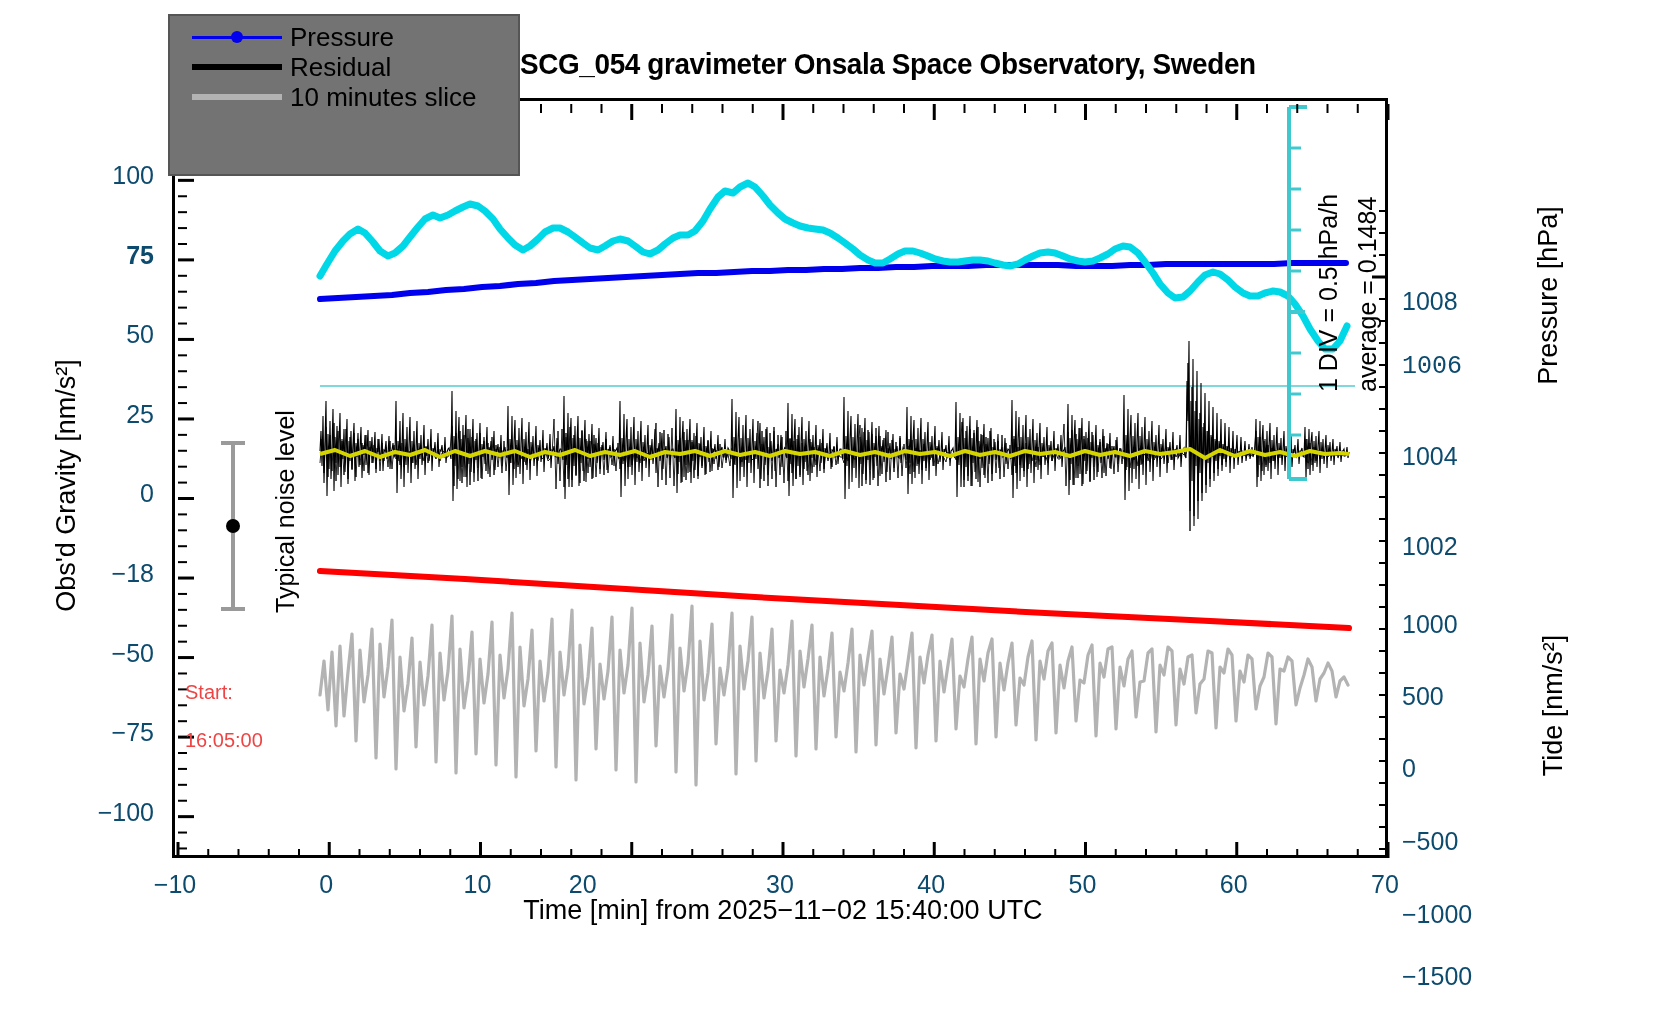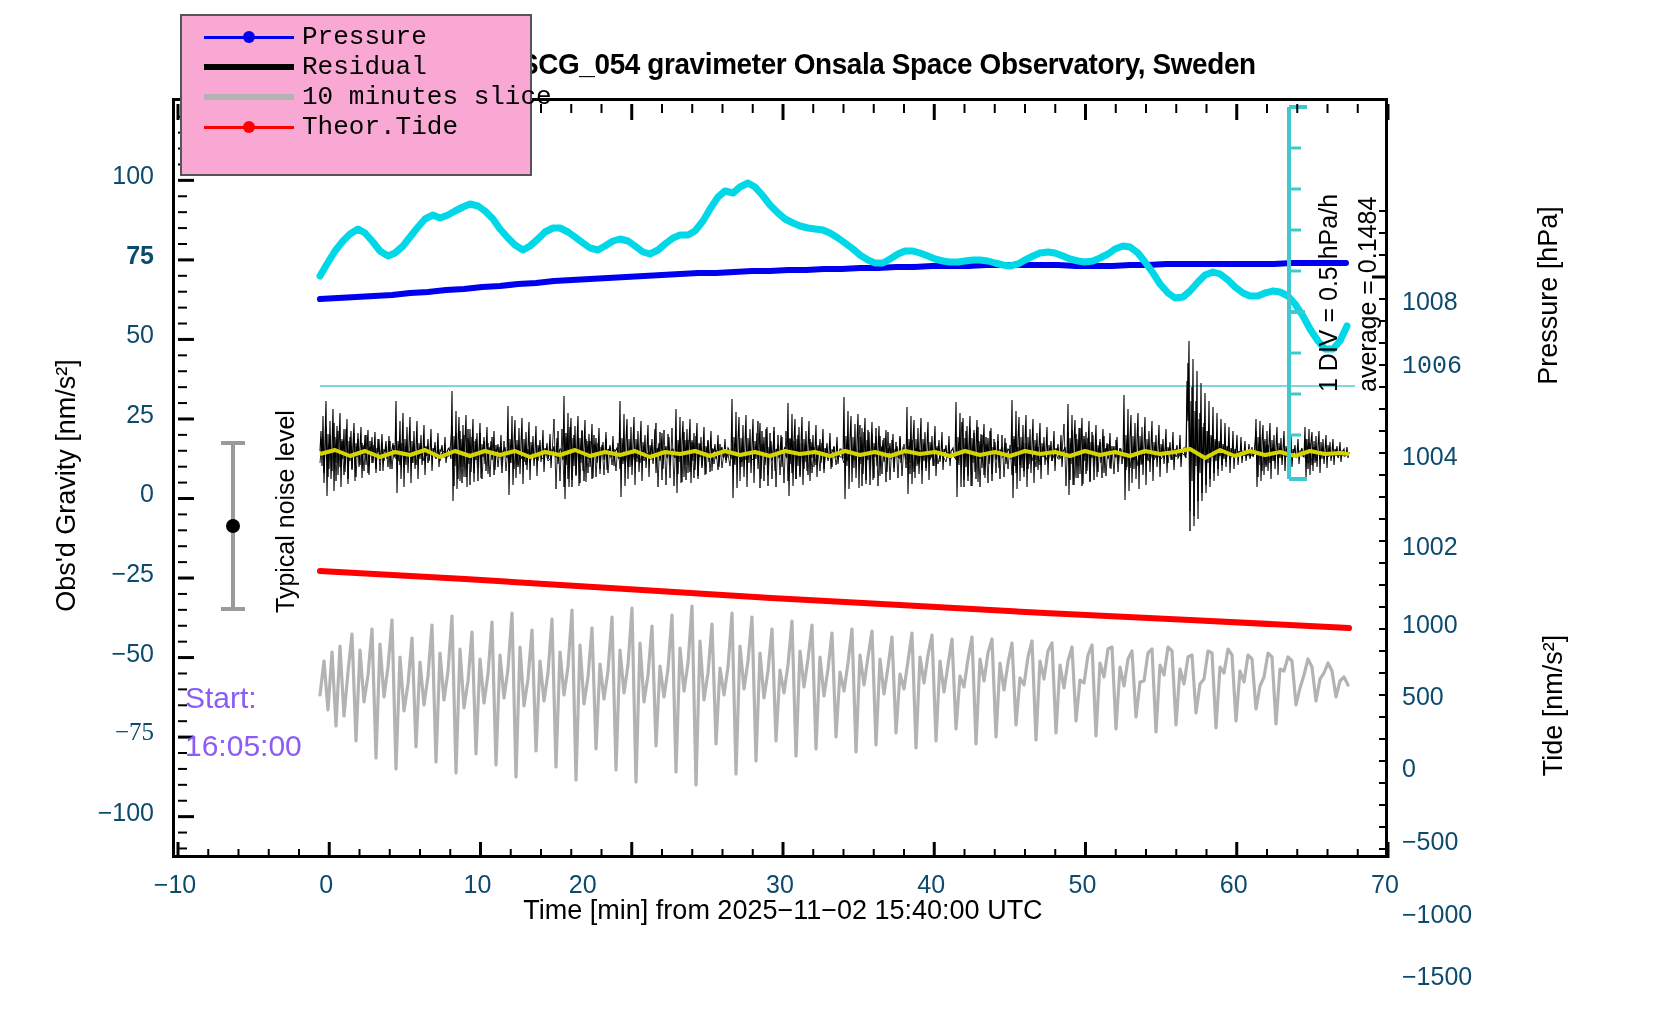--- a/index.html
+++ b/index.html
@@ -25,39 +25,39 @@
   .rot-l{transform:rotate(-90deg);transform-origin:50% 50%;}
   .rot-r{transform:rotate(-90deg);transform-origin:50% 50%;}
 
   
   #chart-title{position:absolute;left:520px;top:47px;width:860px;
                font-size:30px;font-weight:bold;letter-spacing:-0.4px;
                font-family:"Liberation Sans Narrow","Liberation Sans",sans-serif;
                transform:scaleX(0.93);transform-origin:left center;white-space:nowrap;}
 
   
-  #legend{position:absolute;left:180px;top:14px;width:352px;height:162px;
-          border:2px solid #555;background:#f9a8d4;box-sizing:border-box;
-          padding:6px 0 0 0;z-index:30;font-family:Liberation Mono, monospace;}
+  #legend{position:absolute;left:168px;top:14px;width:352px;height:162px;
+          border:2px solid #555;background:#737373;box-sizing:border-box;
+          padding:6px 0 0 0;z-index:30;}
   .legend-row{display:flex;align-items:center;height:30px;padding-left:22px;}
   .legend-sym{width:90px;height:20px;position:relative;flex:0 0 90px;}
   .legend-sym .ln{position:absolute;left:0;top:50%;width:90px;height:3px;
                   margin-top:-1.5px;}
   .legend-sym .ln.thick{height:6px;margin-top:-3px;}
   .legend-sym .dot{position:absolute;left:45px;top:50%;width:12px;height:12px;
                    margin-left:-6px;margin-top:-6px;border-radius:50%;}
   .legend-label{font-size:26px;padding-left:8px;white-space:nowrap;}
 
   
   .foot{position:absolute;font-size:26px;font-weight:bold;white-space:nowrap;
         font-family:"Liberation Sans Narrow","Liberation Sans",sans-serif;
         transform:scaleX(0.94);transform-origin:left center;z-index:20;}
 
   
-  .start-lbl{position:absolute;font-size:30px;color:#8b5cf6;white-space:nowrap;z-index:20;}
+  .start-lbl{position:absolute;font-size:20px;color:#ef4444;white-space:nowrap;z-index:20;}
 
   
   #noise-label{position:absolute;font-size:25px;white-space:nowrap;
                transform:rotate(-90deg);transform-origin:0 0;z-index:20;}
 
   
   .cyan-rot{position:absolute;font-size:25px;white-space:nowrap;
             transform:rotate(-90deg);transform-origin:0 0;z-index:20;}
 
   svg{display:block;}
@@ -557,23 +557,23 @@
         </g>
     </svg>
   </div>
 
   <div id="ylabels-left">
       <div class="tick tick-l" style="left: 42px; top: 161.354px; width: 112px; text-align: right;">100</div>
       <div class="tick tick-l" style="left: 42px; top: 240.89px; width: 112px; text-align: right; font-weight: bold;">75</div>
       <div class="tick tick-l" style="left: 42px; top: 320.426px; width: 112px; text-align: right;">50</div>
       <div class="tick tick-l" style="left: 42px; top: 399.962px; width: 112px; text-align: right;">25</div>
       <div class="tick tick-l" style="left: 42px; top: 479.498px; width: 112px; text-align: right;">0</div>
-      <div class="tick tick-l" style="left: 42px; top: 559.034px; width: 112px; text-align: right;">−25</div>
+      <div class="tick tick-l" style="left: 42px; top: 559.034px; width: 112px; text-align: right;">−18</div>
       <div class="tick tick-l" style="left: 42px; top: 638.57px; width: 112px; text-align: right;">−50</div>
-      <div class="tick tick-l" style="left: 42px; top: 718.105px; width: 112px; text-align: right; font-family: Liberation Serif, serif;">−75</div>
+      <div class="tick tick-l" style="left: 42px; top: 718.105px; width: 112px; text-align: right;">−75</div>
       <div class="tick tick-l" style="left: 42px; top: 797.641px; width: 112px; text-align: right;">−100</div>
     </div>
 
   <div id="ylabels-right-top">
       <div class="tick tick-r" style="left: 1402px; top: 262px; width: 110px; text-align: left; margin-top: 25px;">1008</div>
       <div class="tick tick-r" style="left: 1402px; top: 352px; width: 110px; text-align: left; font-family: Liberation Mono, monospace;">1006</div>
       <div class="tick tick-r" style="left: 1402px; top: 442px; width: 110px; text-align: left;">1004</div>
       <div class="tick tick-r" style="left: 1402px; top: 532px; width: 110px; text-align: left;">1002</div>
     </div>
   <div id="ylabels-right-bottom">
@@ -621,22 +621,15 @@
           <span class="ln thick" style="background: rgb(0, 0, 0);"></span>
         </span>
         <span class="legend-label">Residual</span>
       </div>
       <div class="legend-row">
         <span class="legend-sym">
           <span class="ln thick" style="background: rgb(179, 179, 179);"></span>
         </span>
         <span class="legend-label">10 minutes slice</span>
       </div>
-      <div class="legend-row">
-        <span class="legend-sym">
-          <span class="ln" style="background: rgb(255, 0, 0);"></span>
-          <span class="dot" style="background: rgb(255, 0, 0);"></span>
-        </span>
-        <span class="legend-label">Theor.Tide</span>
-      </div>
     </div>
 
 </div>
 
 </body></html>

